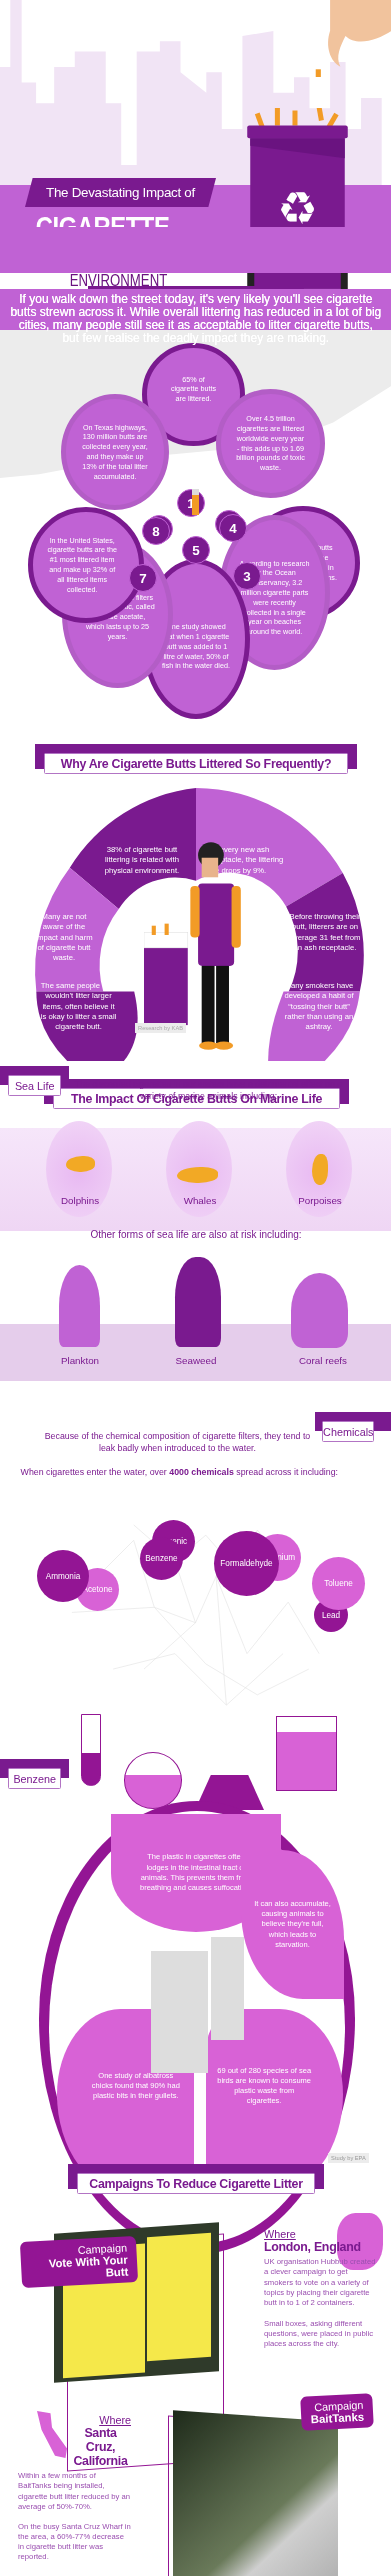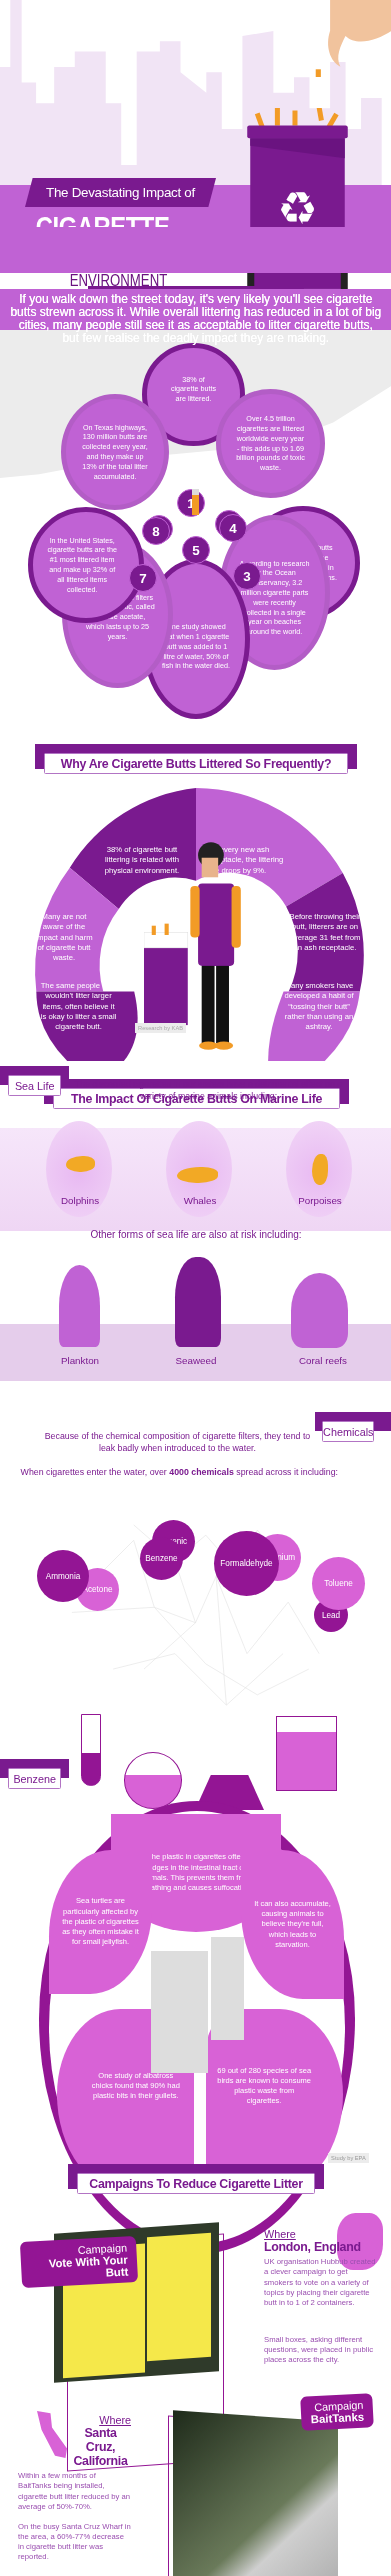--- a/index.html
+++ b/index.html
@@ -103,21 +103,21 @@
   <div class="abs" style="left:0;top:289px;width:392px;height:41px;background:#c062d4;z-index:2"></div>
   <p class="intro-text" style="top:293px;z-index:3">If you walk down the street today, it's very likely you'll see cigarette butts strewn across it. While overall littering has reduced in a lot of big cities, many people still see it as acceptable to litter cigarette butts, but few realise the deadly impact they are making.</p>
 
   <div class="abs" style="left:0;top:330px;width:392px;height:185px;background:#ececec;border-radius:0 0 0 0;clip-path:polygon(0 0,100% 0,100% 30%,85% 50%,70% 62%,30% 70%,10% 78%,0 80%)"></div>
   <div class="sec-head" style="left:88px;top:286px;width:216px;top:286px">
     <div class="bar"></div>
     <div class="box">The Cigarette Butt Epidemic</div>
   </div>
 
   <div class="bubble" style="left:142px;top:343px;width:103px;height:103px;padding:15.5px 20.6px 26px">
-      <span>38% of cigarette butts are littered.</span>
+      <span>65% of cigarette butts are littered.</span>
     </div>
   <div class="bubble light" style="left:216px;top:389px;width:109px;height:109px;padding:14.4px">
       <span>Over 4.5 trillion cigarettes are littered worldwide every year - this adds up to 1.69 billion pounds of toxic waste.</span>
     </div>
   <div class="bubble" style="left:246px;top:506px;width:114px;height:114px;padding:20.6px 15.5px 20.6px 23px">
       <span>80% of the butts thrown on the ground end up in our water systems.</span>
     </div>
   <div class="bubble light" style="left:219px;top:515px;width:111px;height:155px;padding:26px 15.5px 15.5px">
       <span>According to research by the Ocean Conservancy, 3.2 million cigarette parts were recently collected in a single year on beaches around the world.</span>
     </div>
@@ -245,23 +245,20 @@
 
   <div class="tag" style="left:0;top:1759px;width:70px">
     <div class="bar" style="left:0;width:69px"></div>
     <div class="box" style="left:8.2px;width:53px">Benzene</div>
   </div>
   <div class="pring" style="top:1801px;height:453px;left:39px;width:316px"></div>
   <div class="pinner" style="top:1811px;height:433px;left:49px;width:296px"></div>
   <div class="pseg" style="left:111px;top:1814px;width:170px;height:118px;border-radius:0 0 50% 50%;padding:15.5px 26px">
       <span>The plastic in cigarettes often lodges in the intestinal tract of animals. This prevents them from breathing and causes suffocation.</span>
     </div>
-  <div class="pseg" style="left:49px;top:1850px;width:103px;height:144px;border-radius:60% 0 60% 0;padding:10.3px">
-      <span>Sea turtles are particularly affected by the plastic of cigarettes as they often mistake it for small jellyfish.</span>
-    </div>
   <div class="pseg" style="left:241px;top:1850px;width:103px;height:149px;border-radius:0 60% 0 60%;padding:10.3px">
       <span>It can also accumulate, causing animals to believe they're full, which leads to starvation.</span>
     </div>
   <div class="pseg" style="left:57px;top:2009px;width:137px;height:185px;border-radius:60% 30% 0 70%;padding:10.3px 10.3px 41px 31px">
       <span>One study of albatross chicks found that 90% had plastic bits in their gullets.</span>
     </div>
   <div class="pseg" style="left:206px;top:2009px;width:137px;height:185px;border-radius:30% 60% 70% 0;padding:10.3px 31px 41px 10.3px">
       <span>69 out of 280 species of sea birds are known to consume plastic waste from cigarettes.</span>
     </div>
   <div class="abs" style="left:151px;top:1951px;width:57px;height:122px;background:#ddd"></div>
@@ -280,21 +277,21 @@
   </div>
   <div class="camp-badge" style="left:20.6px;top:2239px;width:116px">
     <div class="small">Campaign</div>
     <div class="big">Vote With Your Butt</div>
   </div>
   <div class="map-shape" style="left:337px;top:2213px;width:46px;height:57px;border-radius:40% 30% 45% 35%"></div>
   <div class="where" style="left:264px;top:2228px;width:113px">
     <div class="w">Where</div>
     <div class="city">London, England</div>
     <p>UK organisation Hubbub created a clever campaign to get smokers to vote on a variety of topics by placing their cigarette butt in to 1 of 2 containers.</p>
-    <p style="margin-top:26px">Small boxes, asking different questions, were placed in public places across the city.</p>
+    <p style="margin-top:10px">Small boxes, asking different questions, were placed in public places across the city.</p>
   </div>
 
   <div class="photo-frame" style="left:168px;top:2421px;width:157px;height:242px;transform:skewY(4deg)"></div>
   <div class="photo" style="left:173px;top:2416px;width:165px;height:227px;background:linear-gradient(135deg,#1e2a1a,#6a7a5a 50%,#cfcfcf 60%,#9a9a9a);transform:skewY(4deg)"></div>
   <div class="camp-badge" style="left:301px;top:2395px;width:72px">
     <div class="small">Campaign</div>
     <div class="big">BaitTanks</div>
   </div>
   <div class="map-shape" style="left:37px;top:2411px;width:30px;height:47px;clip-path:polygon(0 0,45% 5%,50% 35%,100% 80%,95% 100%,60% 95%,15% 40%)"></div>
   <div class="where" style="left:18px;top:2414px;width:113px">

